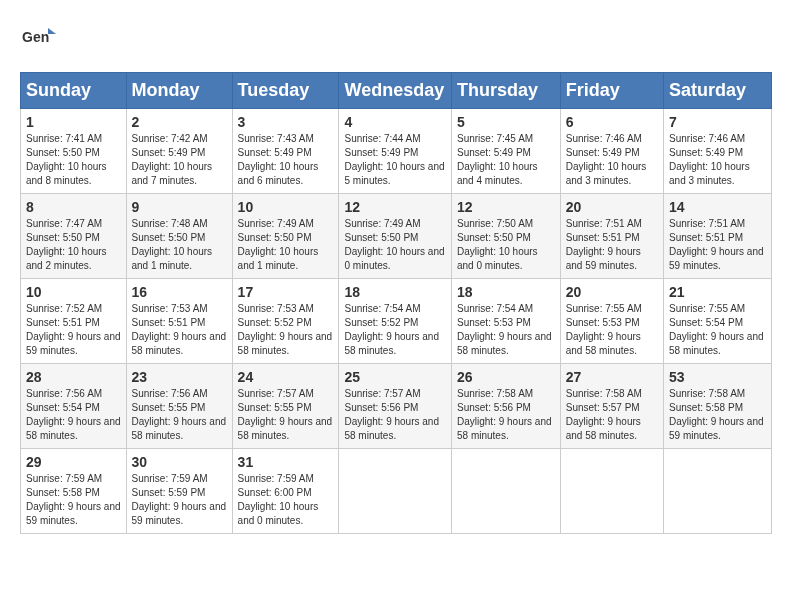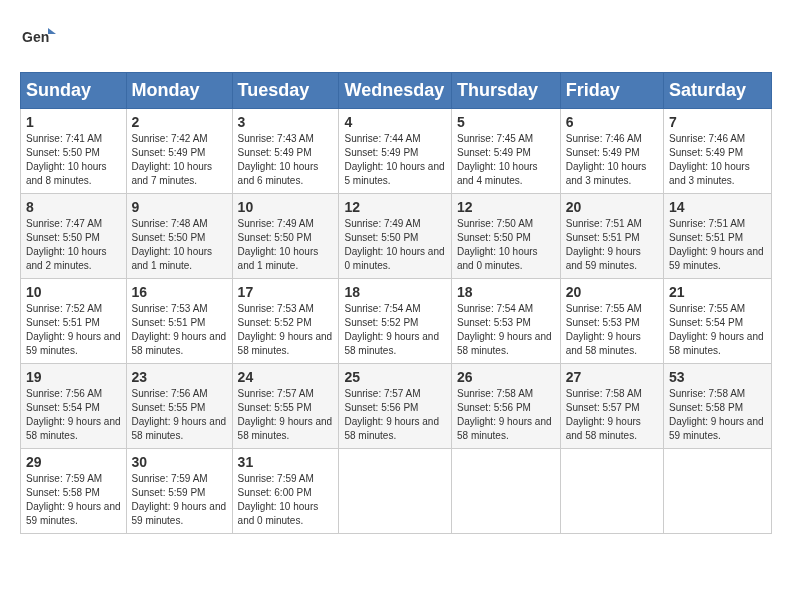--- a/index.html
+++ b/index.html
@@ -205,21 +205,21 @@
           <span class="day-num">20</span>
 <div class="day-info">Sunrise: 7:55 AM<br>Sunset: 5:53 PM<br>Daylight: 9 hours and 58 minutes.</div>
         </td>
         <td>
           <span class="day-num">21</span>
 <div class="day-info">Sunrise: 7:55 AM<br>Sunset: 5:54 PM<br>Daylight: 9 hours and 58 minutes.</div>
         </td>
       </tr>
       <tr>
         <td>
-          <span class="day-num">19</span>
+          <span class="day-num">28</span>
 <div class="day-info">Sunrise: 7:56 AM<br>Sunset: 5:54 PM<br>Daylight: 9 hours and 58 minutes.</div>
         </td>
         <td>
           <span class="day-num">23</span>
 <div class="day-info">Sunrise: 7:56 AM<br>Sunset: 5:55 PM<br>Daylight: 9 hours and 58 minutes.</div>
         </td>
         <td>
           <span class="day-num">24</span>
 <div class="day-info">Sunrise: 7:57 AM<br>Sunset: 5:55 PM<br>Daylight: 9 hours and 58 minutes.</div>
         </td>

